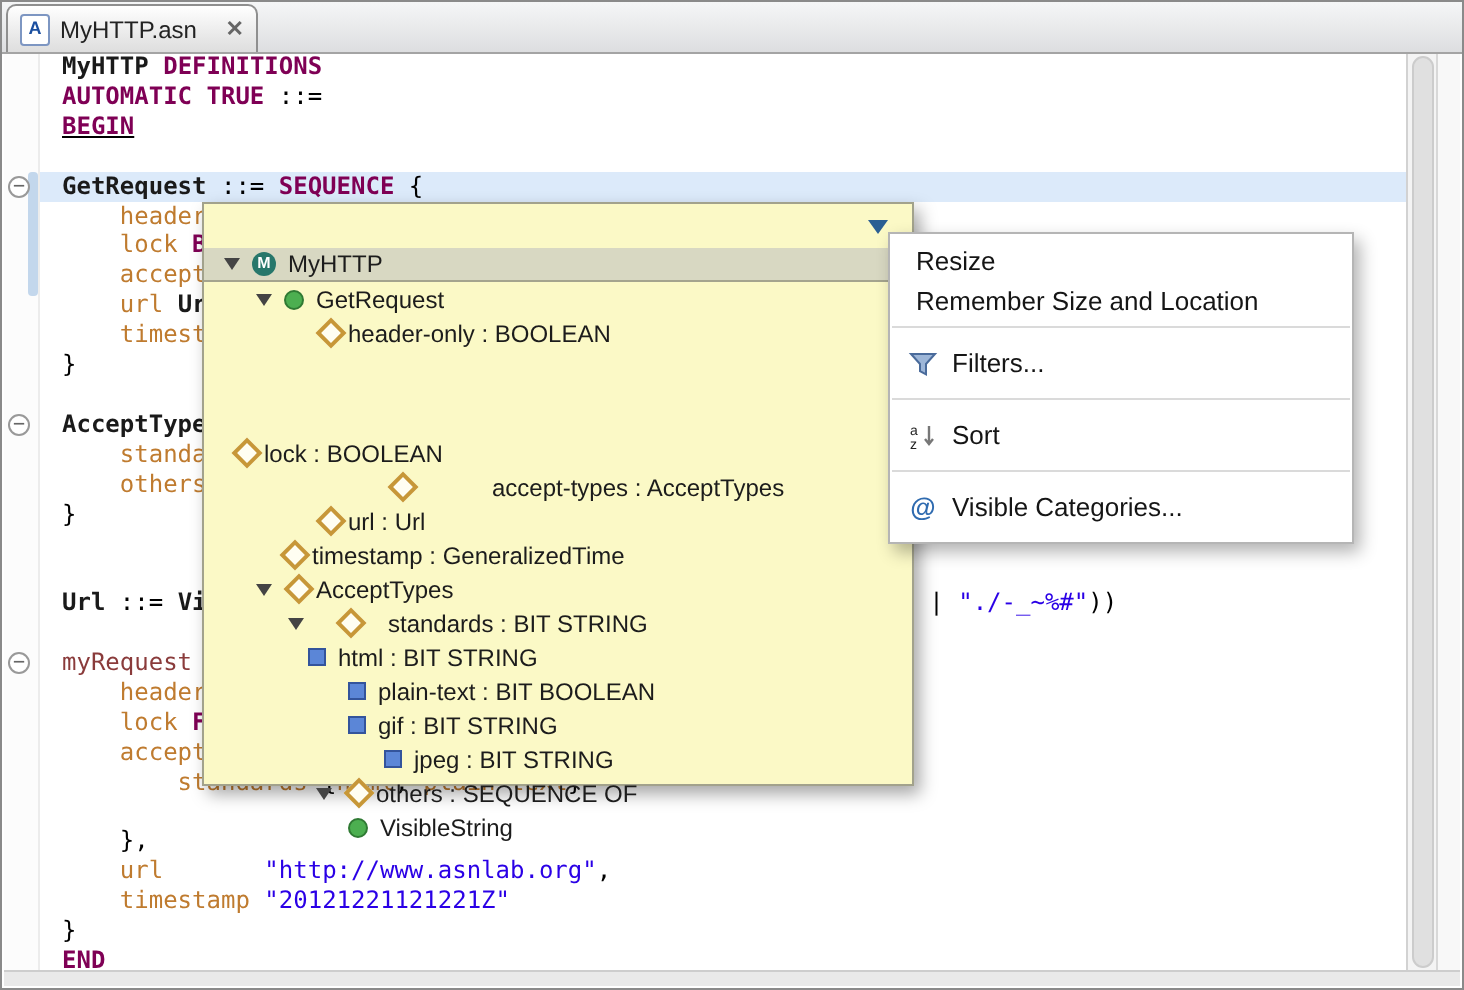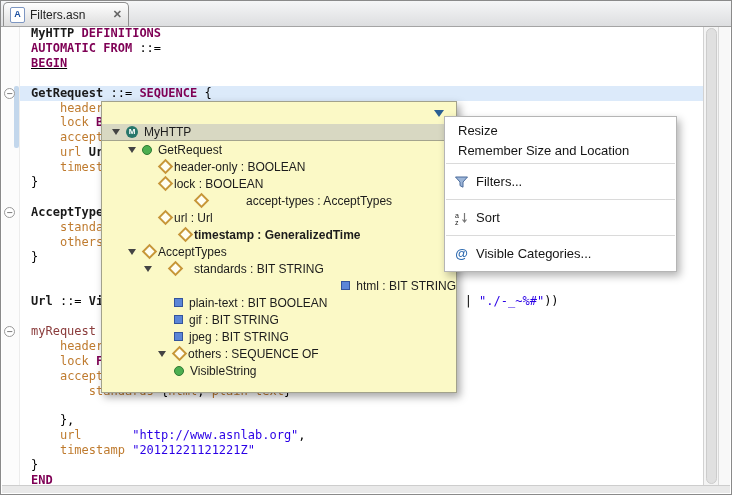--- a/index.html
+++ b/index.html
@@ -62,31 +62,31 @@
   .catglyph{color:#2f6bb0;font-weight:bold;font-size:13px;line-height:13px;}
 </style>
 </head>
 <body>
 
 <div class="window">
 
   <div class="tabbar">
     <div class="tab">
       <span class="file-icon">A</span>
-      <span class="tab-label">Filters.asn</span>
+      <span class="tab-label">MyHTTP.asn</span>
       <span class="tab-close">✕</span>
     </div>
   </div>
 
   <div class="gutter"></div>
   <div class="range-bar"></div>
   <div class="current-line" style="top: 84.6px;"></div>
   <div class="code">
       <div class="cl" style="top: 0px;"><span class="seg-type">MyHTTP</span><span class="seg-plain"> </span><span class="seg-kw">DEFINITIONS</span></div>
-      <div class="cl" style="top: 14.9px;"><span class="seg-kw">AUTOMATIC FROM</span><span class="seg-plain"> ::=</span></div>
+      <div class="cl" style="top: 14.9px;"><span class="seg-kw">AUTOMATIC TRUE</span><span class="seg-plain"> ::=</span></div>
       <div class="cl" style="top: 29.8px; text-decoration: underline;"><span class="seg-kw">BEGIN</span></div>
       <div class="cl" style="top: 44.7px;"></div>
       <div class="cl" style="top: 59.6px;"><span class="seg-type">GetRequest</span><span class="seg-plain"> ::= </span><span class="seg-kw">SEQUENCE</span><span class="seg-plain"> {</span></div>
       <div class="cl" style="top: 74.5px;"><span class="seg-plain">    </span><span class="seg-field">header-only</span><span class="seg-plain"> </span><span class="seg-kw">BOOLEAN</span><span class="seg-plain">,</span></div>
       <div class="cl" style="top: 89.4px;"><span class="seg-plain">    </span><span class="seg-field">lock</span><span class="seg-plain"> </span><span class="seg-kw">BOOLEAN</span><span class="seg-plain">,</span></div>
       <div class="cl" style="top: 104.3px;"><span class="seg-plain">    </span><span class="seg-field">accept-types</span><span class="seg-plain"> </span><span class="seg-type">AcceptTypes</span><span class="seg-plain">,</span></div>
       <div class="cl" style="top: 119.2px;"><span class="seg-plain">    </span><span class="seg-field">url</span><span class="seg-plain"> </span><span class="seg-type">Url</span><span class="seg-plain">,</span></div>
       <div class="cl" style="top: 134.1px;"><span class="seg-plain">    </span><span class="seg-field">timestamp</span><span class="seg-plain"> </span><span class="seg-kw">GeneralizedTime</span></div>
       <div class="cl" style="top: 149px;"><span class="seg-plain">}</span></div>
       <div class="cl" style="top: 163.9px;"></div>
@@ -132,66 +132,66 @@
         <div class="trow" style="padding-left: 26px;">
           <span class="exp"></span>
           <span class="tic ic-sequence"></span>
           <span>GetRequest</span>
         </div>
         <div class="trow" style="padding-left: 42px;">
           <span class="expsp"></span>
           <span class="tic ic-field"></span>
           <span>header-only : BOOLEAN</span>
         </div>
+        <div class="trow" style=" margin-top: 43px;">
+          <span class="expsp"></span>
+          <span class="tic ic-field"></span>
+          <span>lock : BOOLEAN</span>
+        </div>
+        <div class="trow" style="padding-left: 42px; gap: 36px;">
+          <span class="expsp"></span>
+          <span class="tic ic-field"></span>
+          <span>accept-types : AcceptTypes</span>
+        </div>
         <div class="trow" style="padding-left: 42px;">
           <span class="expsp"></span>
           <span class="tic ic-field"></span>
-          <span>lock : BOOLEAN</span>
-        </div>
-        <div class="trow" style="padding-left: 42px; gap: 36px;">
-          <span class="expsp"></span>
-          <span class="tic ic-field"></span>
-          <span>accept-types : AcceptTypes</span>
-        </div>
-        <div class="trow" style="padding-left: 42px;">
-          <span class="expsp"></span>
-          <span class="tic ic-field"></span>
           <span>url : Url</span>
         </div>
-        <div class="trow" style="padding-left: 62px; font-weight: bold;">
+        <div class="trow" style="padding-left: 24px;">
           <span class="expsp"></span>
           <span class="tic ic-field"></span>
           <span>timestamp : GeneralizedTime</span>
         </div>
         <div class="trow" style="padding-left: 26px;">
           <span class="exp"></span>
           <span class="tic ic-field"></span>
           <span>AcceptTypes</span>
         </div>
         <div class="trow" style="padding-left: 42px; gap: 10px;">
           <span class="exp"></span>
           <span class="tic ic-field"></span>
           <span>standards : BIT STRING</span>
         </div>
-        <div class="trow" style="padding-left: 38px; justify-content: flex-end;">
+        <div class="trow" style="padding-left: 38px;">
           <span class="expsp"></span>
           <span class="tic ic-bit"></span>
           <span>html : BIT STRING</span>
         </div>
         <div class="trow" style="padding-left: 58px;">
           <span class="expsp"></span>
           <span class="tic ic-bit"></span>
           <span>plain-text : BIT BOOLEAN</span>
         </div>
         <div class="trow" style="padding-left: 58px;">
           <span class="expsp"></span>
           <span class="tic ic-bit"></span>
           <span>gif : BIT STRING</span>
         </div>
-        <div class="trow" style="padding-left: 58px;">
+        <div class="trow" style="padding-left: 76px;">
           <span class="expsp"></span>
           <span class="tic ic-bit"></span>
           <span>jpeg : BIT STRING</span>
         </div>
         <div class="trow" style="padding-left: 56px;">
           <span class="exp"></span>
           <span class="tic ic-field"></span>
           <span>others : SEQUENCE OF</span>
         </div>
         <div class="trow" style="padding-left: 58px;">

